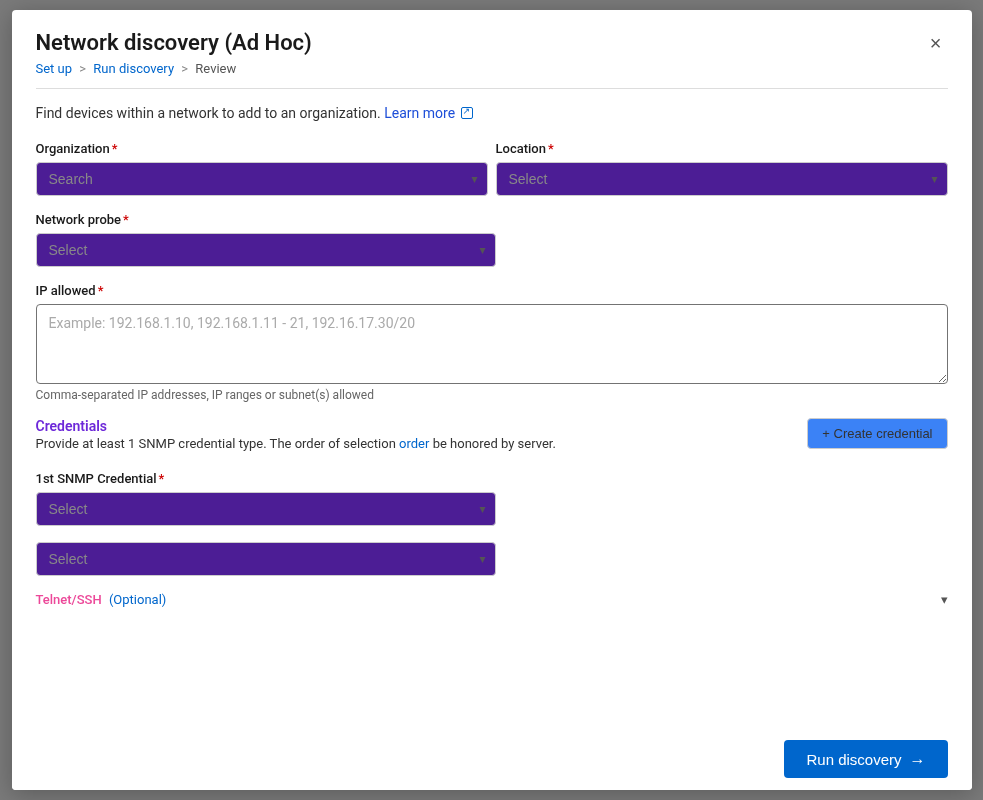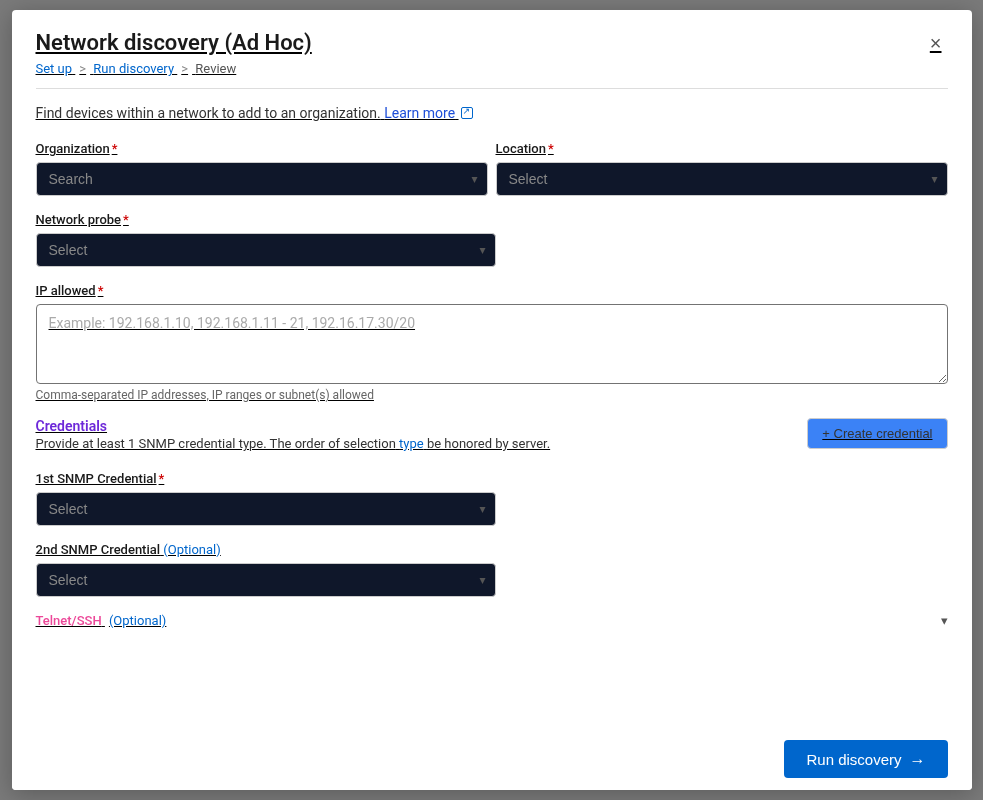--- a/index.html
+++ b/index.html
@@ -12,21 +12,20 @@
       min-height: 100vh;
       font-size: 14px;
     }
     .modal-overlay {
       background: rgba(0,0,0,0.4);
       width: 983px;
       height: 800px;
       display: flex;
       justify-content: center;
       align-items: center;
-      text-decoration: underline;
     }
     .modal {
       background: #fff;
       width: 960px;
       height: 780px;
       border-radius: 4px;
       box-shadow: 0 4px 24px rgba(0,0,0,0.25);
       display: flex;
       flex-direction: column;
       overflow: hidden;
@@ -144,21 +143,21 @@
       font-weight: 400;
     }
     .select-wrapper {
       position: relative;
     }
     .select-field {
       width: 100%;
       padding: 8px 28px 8px 12px;
       border: 1px solid #ccc;
       border-radius: 4px;
-      background: #0f172a;
+      background: #4c1d95;
       font-size: 14px;
       color: #888;
       appearance: none;
       cursor: pointer;
       outline: none;
     }
     .chevron-icon {
       position: absolute;
       right: 10px;
       top: 50%;
@@ -342,21 +341,21 @@
           <span class="helper-text">Comma-separated IP addresses, IP ranges or subnet(s) allowed</span>
         </div>
       </div>
 
       <div class="credentials-section">
         <div class="credentials-header-row">
           <div>
             <div class="credentials-title">Credentials</div>
             <div class="credentials-desc">
               <span>Provide at least 1 SNMP credential type. The order of selection</span>
-              <span class="highlight">type</span>
+              <span class="highlight">order</span>
               <span>be honored by server.</span>
             </div>
           </div>
           <button class="create-credential-btn">+ Create credential</button>
         </div>
 
         <div class="form-row">
           <div class="form-group" style="max-width: 460px;">
             <label class="form-label">
               <span>1st SNMP Credential</span><span class="required">*</span>
@@ -365,23 +364,20 @@
               <select class="select-field">
                 <option value="">Select</option>
               </select>
               <span class="chevron-icon">▾</span>
             </div>
           </div>
         </div>
 
         <div class="form-row">
           <div class="form-group" style="max-width: 460px;">
-            <label class="form-label">
-              <span>2nd SNMP Credential</span> <span class="optional">(Optional)</span>
-            </label>
             <div class="select-wrapper">
               <select class="select-field">
                 <option value="">Select</option>
               </select>
               <span class="chevron-icon">▾</span>
             </div>
           </div>
         </div>
 
         <div class="telnet-label">

